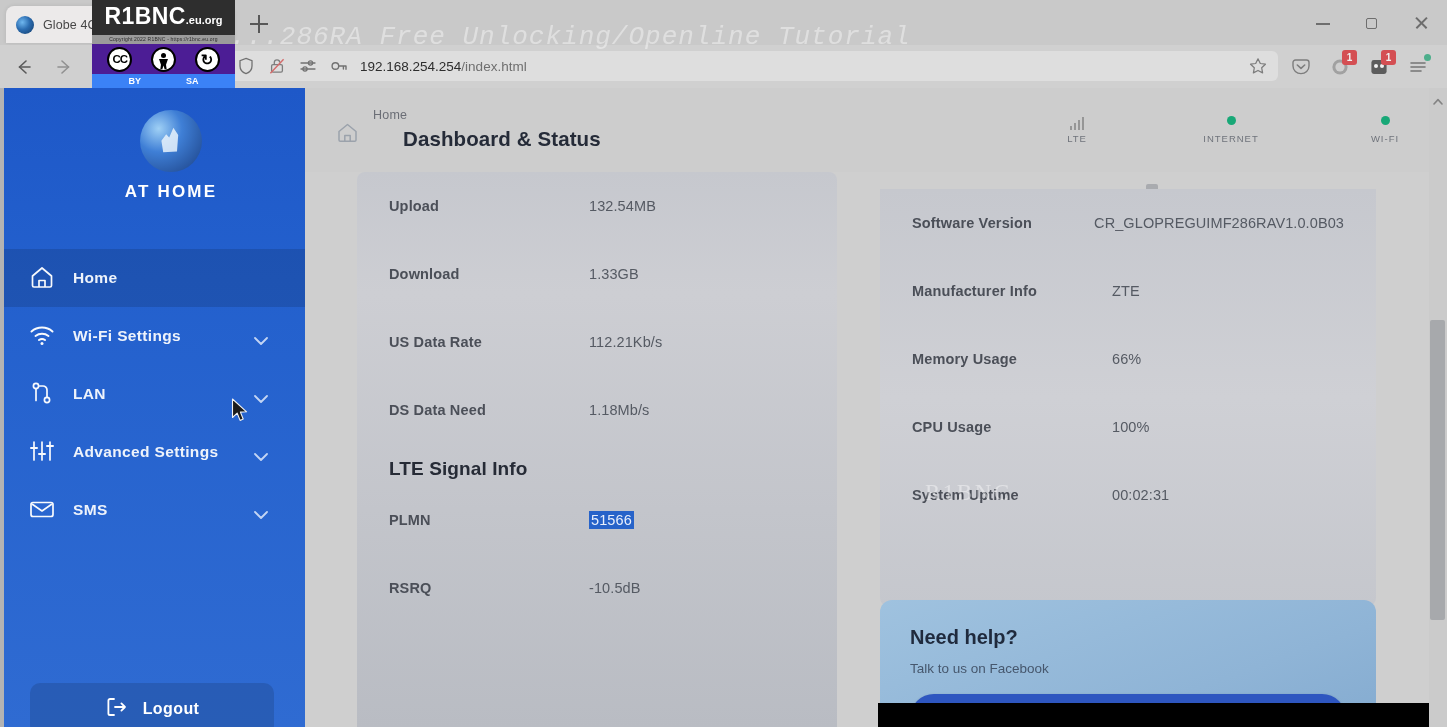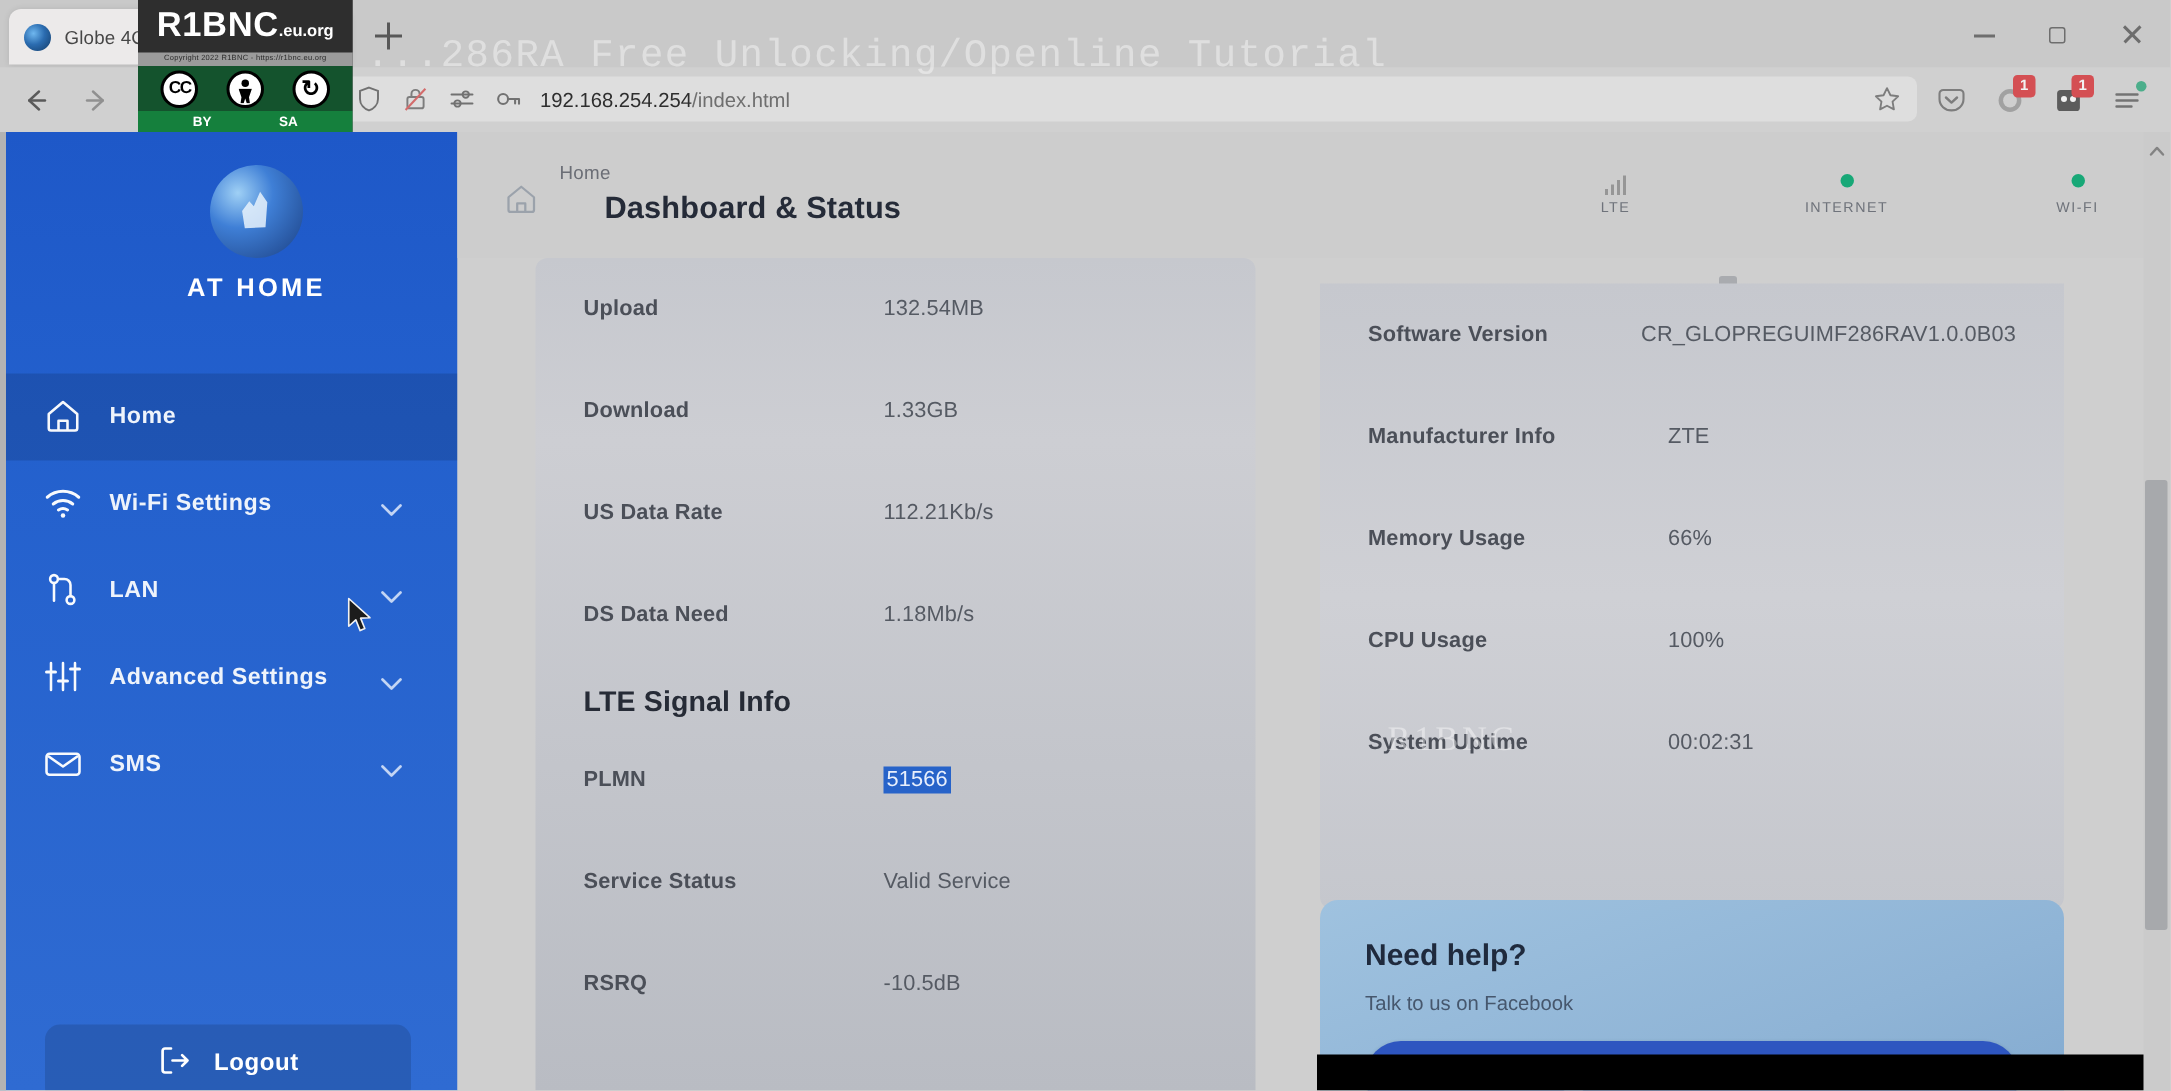--- a/index.html
+++ b/index.html
@@ -95,25 +95,25 @@
     font-size: 10px; line-height: 15px; text-align: center; padding: 0 2px;
     font-weight: bold;
   }
   .tb-dot-green {
     position: absolute; right: -2px; top: -2px; width: 7px; height: 7px;
     background: #15a06e; border-radius: 50%;
   }
 
   
   .overlay-title {
-    position: absolute; left: 244px; top: 22px; width: 800px;
+    position: absolute; left: 230px; top: 22px; width: 800px;
     font-family: "Liberation Mono", monospace;
     font-size: 26px; letter-spacing: 1px;
     color: rgba(255,255,255,0.42);
-    white-space: nowrap; pointer-events: none; z-index: 60;
+    white-space: nowrap; pointer-events: none; z-index: 60; font-style: italic;
   }
 
   
   .page { position: absolute; left: 0; top: 88px; width: 1447px; height: 639px; background: #cfcfcf; overflow: hidden; }
 
   
   .sidebar {
     position: absolute; left: 0; top: 0; width: 305px; height: 639px;
     background: linear-gradient(180deg, #1e58c8 0%, #2360cd 30%, #2f6bd2 100%);
   }
@@ -161,41 +161,41 @@
     height: 35px; background: #2e2e2e; color: #fff;
     display: flex; align-items: baseline; justify-content: center; padding-top: 3px;
   }
   .wm-top .big { font-size: 23px; font-weight: bold; letter-spacing: .4px; }
   .wm-top .sml { font-size: 11px; font-weight: bold; }
   .wm-sub {
     height: 9px; background: #9b9b9b; color: #2a2a2a;
     font-size: 5px; text-align: center; line-height: 9px; letter-spacing: .2px; overflow: hidden;
   }
   .wm-mid {
-    height: 30px; background: #14532d; display: flex; align-items: center;
+    height: 30px; background: #4c1d95; display: flex; align-items: center;
     justify-content: space-around; padding: 0 6px;
   }
   .wm-circ {
     width: 25px; height: 25px; border-radius: 50%; border: 2.4px solid #000;
     background: #fff; display: flex; align-items: center; justify-content: center;
     font-size: 12px; font-weight: bold; color: #000; position: relative;
   }
   .wm-cc { font-size: 11.5px; letter-spacing: -1px; }
   .wm-person::before {
     content: ""; position: absolute; left: 50%; margin-left: -2.6px; top: 4px;
     width: 5.2px; height: 5.2px; border-radius: 50%; background: #000;
   }
   .wm-person::after {
     content: ""; position: absolute; left: 50%; margin-left: -4.5px; top: 10.5px;
     width: 9px; height: 10px; background: #000;
     clip-path: polygon(0 0, 100% 0, 78% 58%, 85% 100%, 62% 100%, 50% 66%, 38% 100%, 15% 100%, 22% 58%);
   }
   .wm-sa { font-size: 15px; line-height: 1; }
   .wm-bot {
-    height: 14px; background: #15803d; color: #fff; font-size: 9px; font-weight: bold;
+    height: 14px; background: #3b82f6; color: #fff; font-size: 9px; font-weight: bold;
     display: flex; align-items: center; justify-content: space-around; padding: 0 14px;
   }
 
   
   .content { position: absolute; left: 305px; top: 0; width: 1142px; height: 639px; background: #cfcfcf; }
 
   .topbar { position: absolute; left: 0; top: 0; width: 1142px; height: 84px; background: #cdcdcd; }
   .crumb-wrap { position: absolute; left: 30px; top: 20px; display: flex; align-items: flex-start; gap: 13px; }
   .home-ico { width: 25px; height: 25px; margin-top: 12px; opacity: .6; }
   .crumb { font-size: 12.5px; color: #6b6e76; letter-spacing: .2px; }
@@ -568,24 +568,20 @@
           <span class="r-value">1.18Mb/s</span>
         </div>
 
         <div class="section-head">LTE Signal Info</div>
 
         <div class="row">
           <span class="r-label">PLMN</span>
           <span class="r-value sel">51566</span>
         </div>
         <div class="row">
-          <span class="r-label">Service Status</span>
-          <span class="r-value">Valid Service</span>
-        </div>
-        <div class="row">
           <span class="r-label">RSRQ</span>
           <span class="r-value">-10.5dB</span>
         </div>
       </div>
 
       <div class="inner-scroll-track"></div>
       <div class="inner-scroll-thumb"></div>
 
       <div class="panel-right">
         <div class="row">

